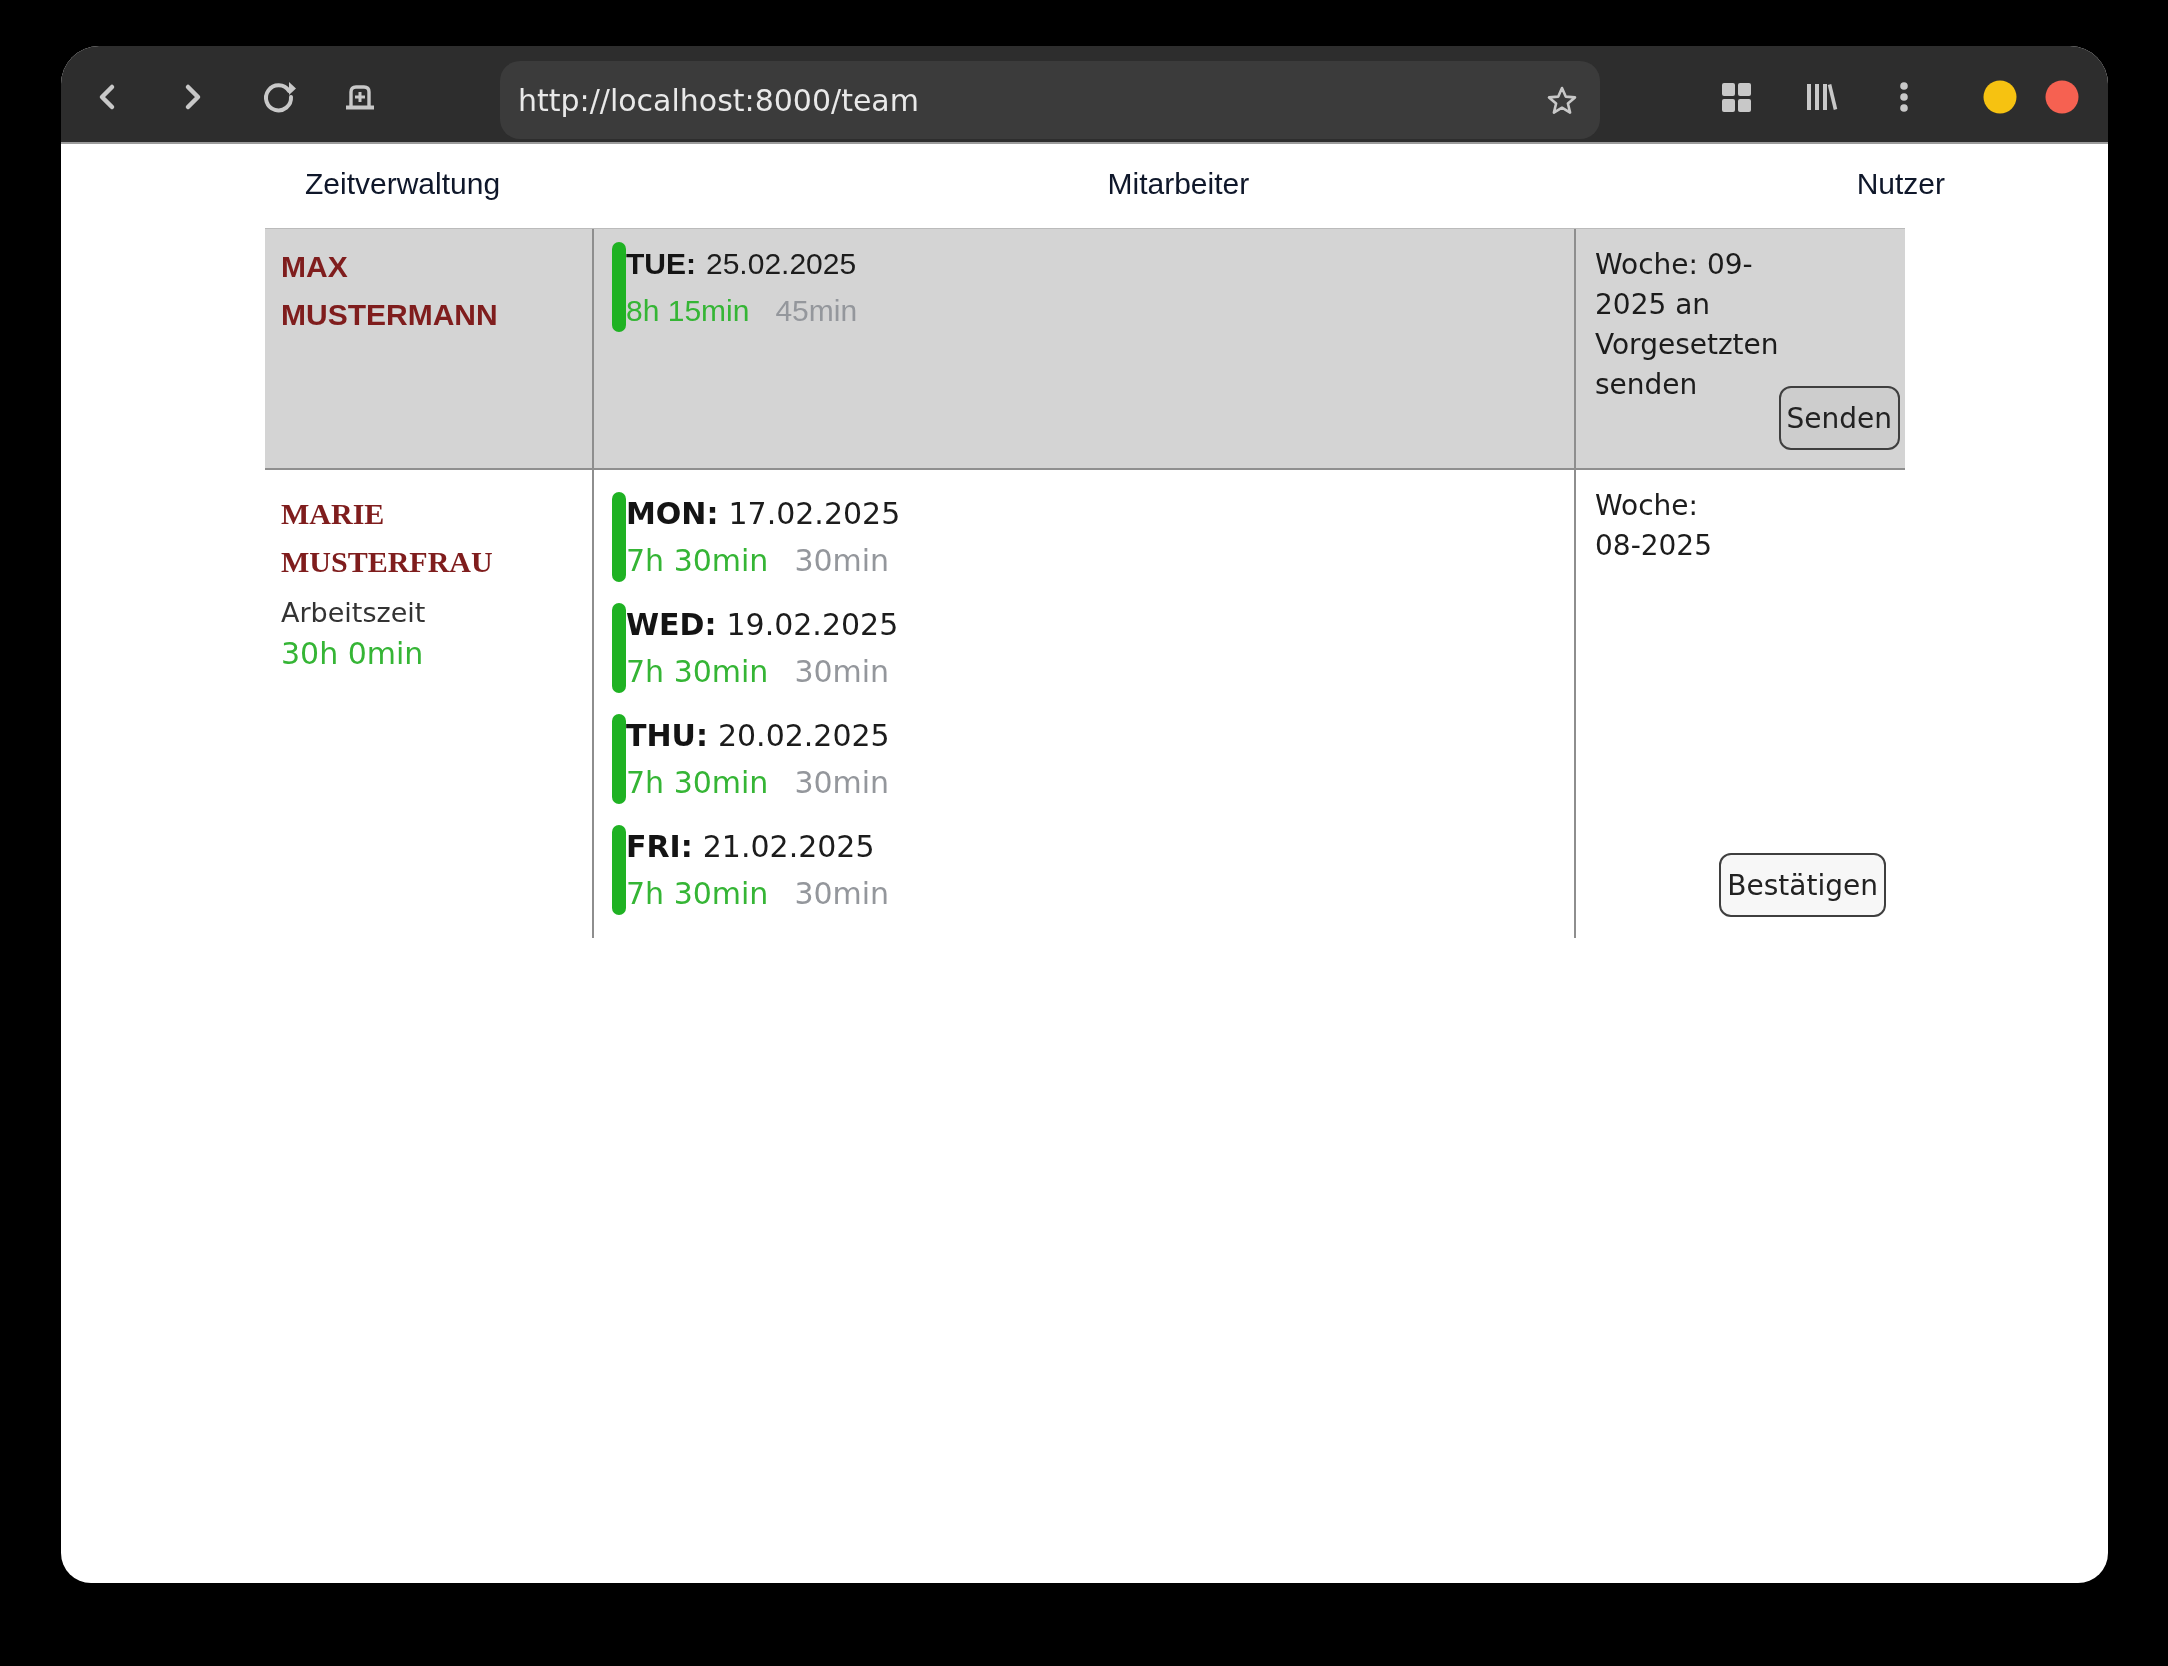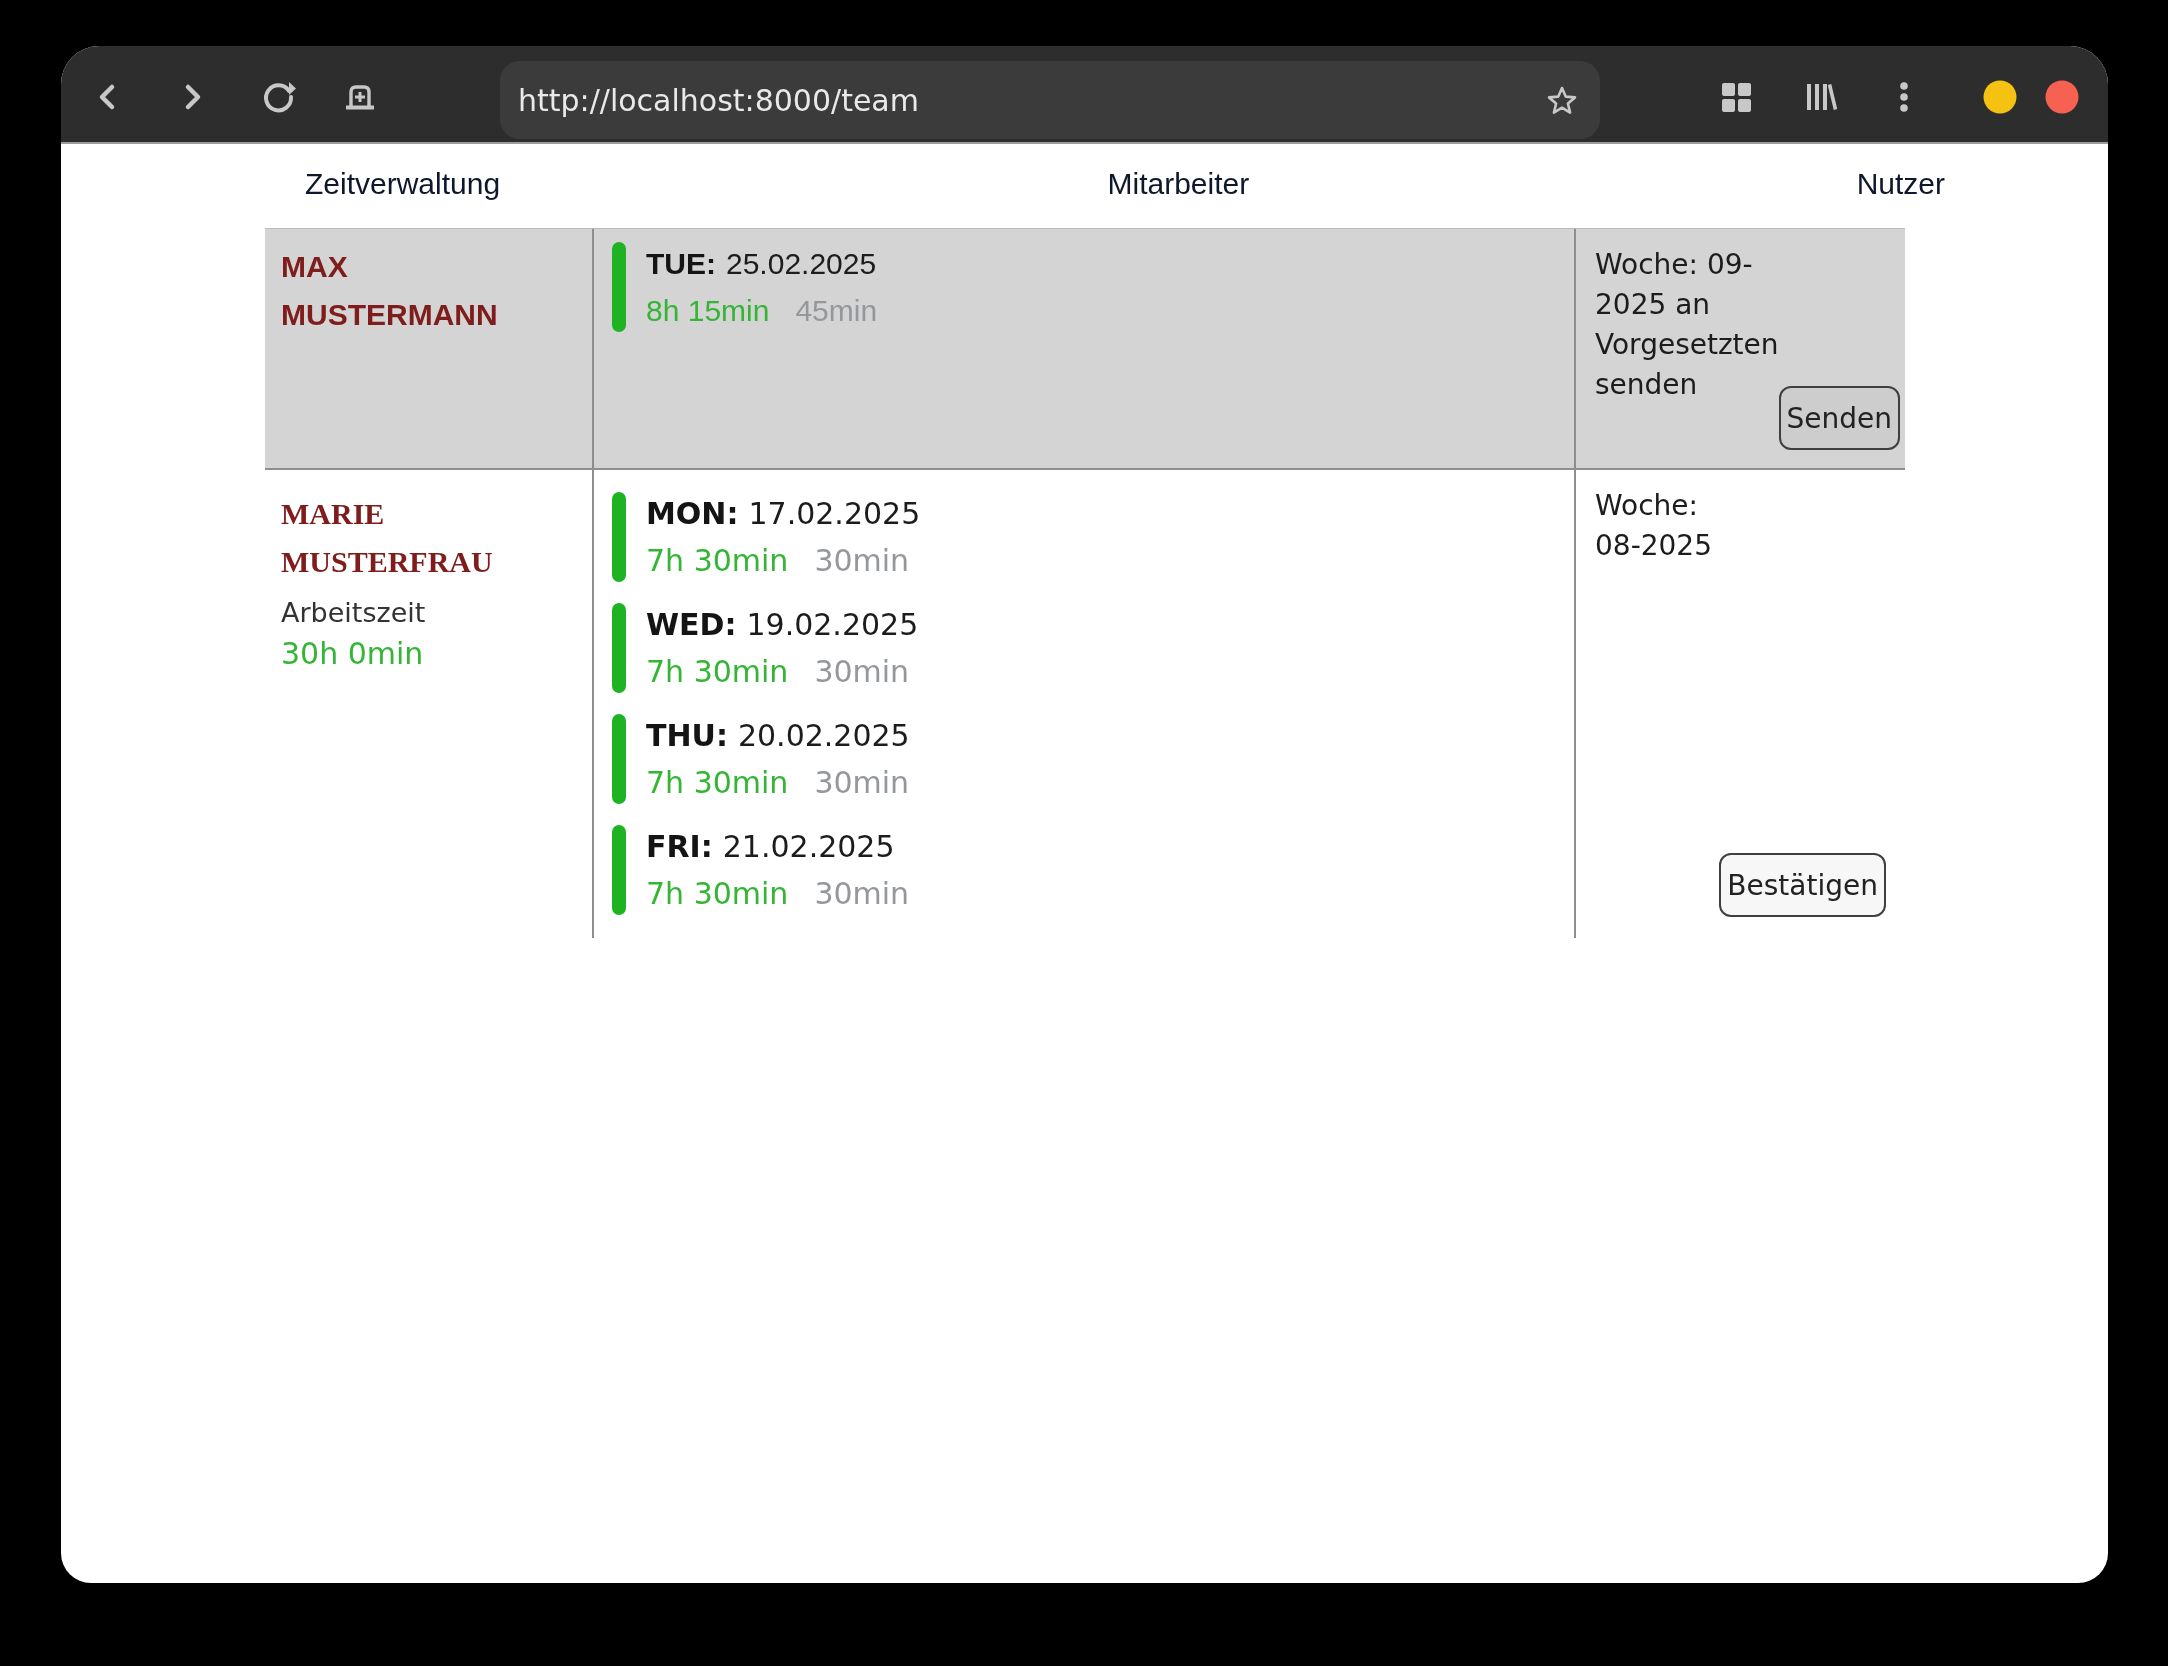--- a/index.html
+++ b/index.html
@@ -73,21 +73,21 @@
   }
   .row.white .emp-name{font-family:Liberation Serif, serif;}
   .emp-meta-label{font-size:27px;color:#333;margin-top:8px;line-height:38px;}
   .emp-meta-value{font-size:30px;color:#35b535;line-height:44px;}
   .col-days{padding:13px 10px 0 18px;box-sizing:border-box;}
   .row.white .col-days{padding-top:22px;}
   .entry{display:flex;margin:0 0 21px 0;}
   .bar{flex:0 0 14px;width:14px;height:90px;border-radius:7px;}
   .bar.green{background:#1fb223;}
   .bar.orange{background:#fd6d00;}
-  .entry-text{margin-left:20px;padding-top:2px;font-family:"Liberation Sans",sans-serif;}
+  .entry-text{padding-top:2px;font-family:"Liberation Sans",sans-serif;}
   .row.white .entry-text{font-family:"DejaVu Sans",sans-serif;}
   .entry-line1{font-size:30px;line-height:40px;color:#1c1c1c;white-space:nowrap;}
   .entry-day{font-weight:700;color:#141414;}
   .entry-date{margin-left:10px;}
   .entry-line2{font-size:30px;line-height:40px;margin-top:7px;white-space:nowrap;}
   .t-worked{color:#35b535;}
   .t-pause{color:#94979c;margin-left:26px;}
   .col-week{
     padding:16px 19px 18px 19px;box-sizing:border-box;
     display:flex;flex-direction:row;

